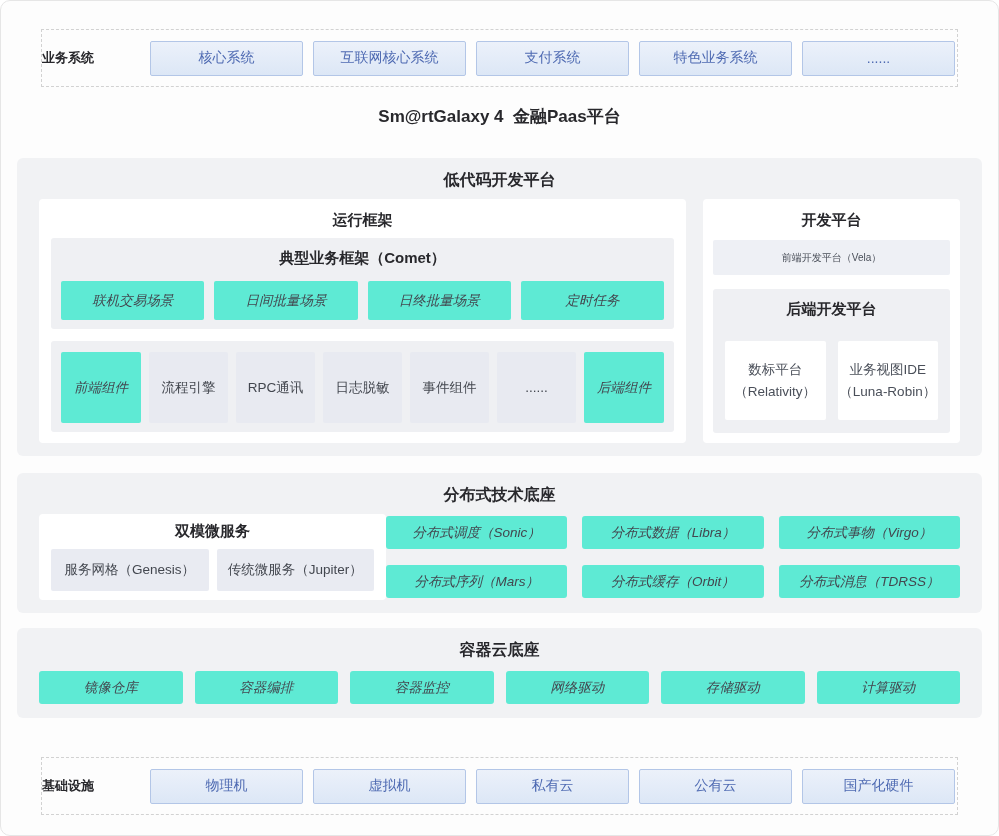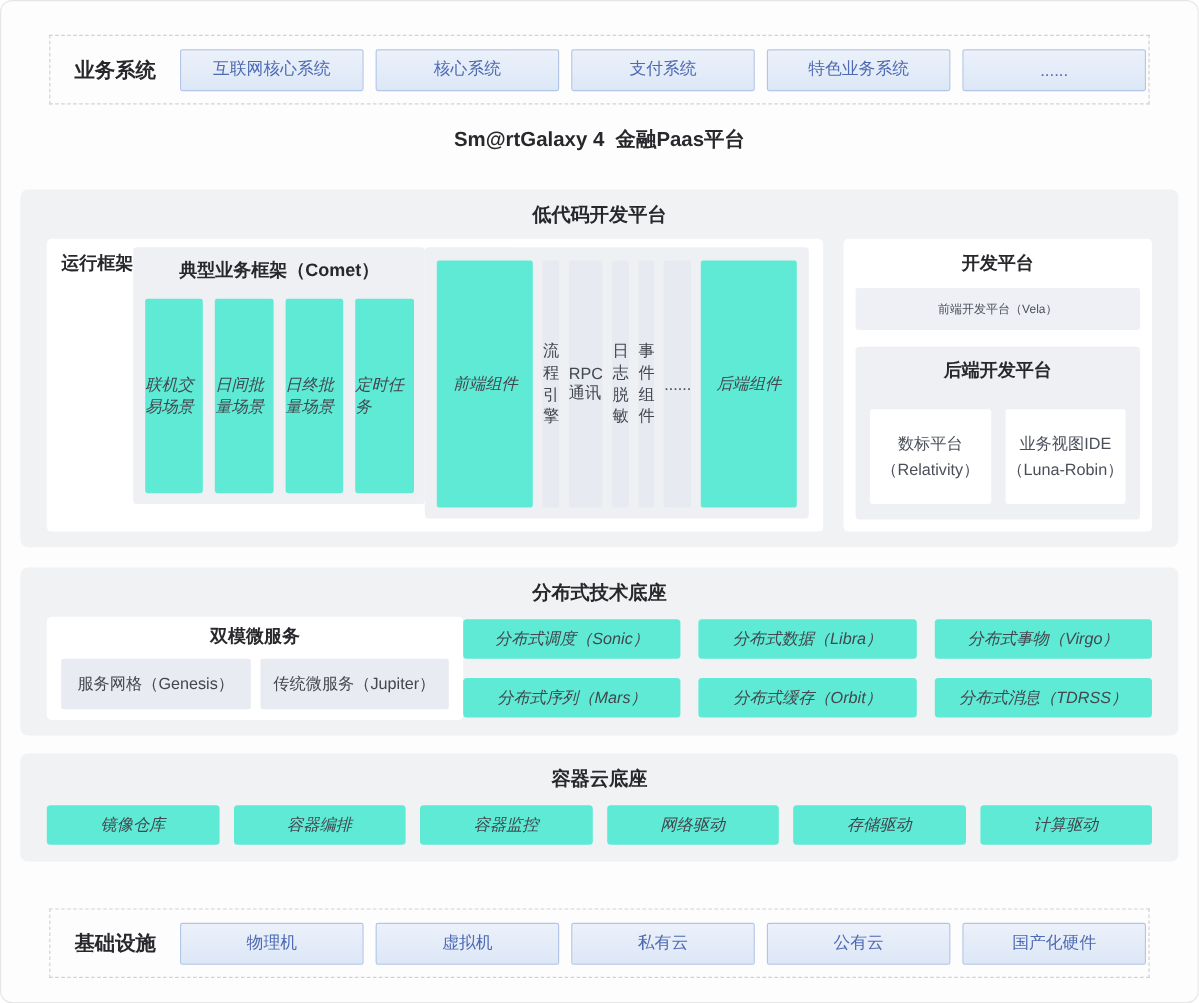--- a/index.html
+++ b/index.html
@@ -22,23 +22,22 @@
   .band {
     margin: 0 24px;
     height: 58px;
     border: 1px dashed #d2d2d2;
     display: flex;
     align-items: center;
     padding: 0 2px 0 0;
   }
   .band-label {
     width: 108px;
-    text-align: center;
-    font-weight: bold;
-    font-size: 17px;
+    font-weight: bold;
+    font-size: 13px;
     color: #28282c;
     flex: 0 0 auto;
   }
   .band-items { flex: 1; display: flex; gap: 10px; }
   .blue-box {
     flex: 1;
     height: 35px;
     background: linear-gradient(#ecf1fa, #dce7f6);
     border: 1px solid #b3c6e7;
     border-radius: 2px;
@@ -101,21 +100,21 @@
     font-size: 13.5px;
     color: #43474f;
   }
 
   
   .section-lowcode { height: 298px; }
   .lowcode-body { flex: 1; display: flex; gap: 17px; }
   .runtime {
     flex: 1;
     padding: 7px 12px 11px;
-    display: flex; flex-direction: row;
+    display: flex; flex-direction: column;
   }
   .runtime .sub-title { margin: 2px 0 6px; }
   .comet, .solar {
     padding: 6px 10px 9px;
     display: flex; flex-direction: column;
   }
   .comet { margin-bottom: 12px; flex: 1; }
   .solar { flex: 1; }
   .comet-items { flex: 1; display: flex; gap: 10px; margin-top: 5px; }
   .comet-items .card-white { flex: 1; min-height: 30px; }
@@ -180,22 +179,22 @@
   .band-infra { margin-top: 39px; }
 </style>
 </head>
 <body>
 
 <div class="page">
 
   <div class="band">
     <div class="band-label">业务系统</div>
     <div class="band-items">
+      <div class="blue-box">核心系统</div>
       <div class="blue-box">互联网核心系统</div>
-      <div class="blue-box">核心系统</div>
       <div class="blue-box">支付系统</div>
       <div class="blue-box">特色业务系统</div>
       <div class="blue-box">......</div>
     </div>
   </div>
 
   <div class="main-title">Sm@rtGalaxy 4  金融Paas平台</div>
 
   <div class="section section-lowcode">
     <div class="section-title">低代码开发平台</div>

